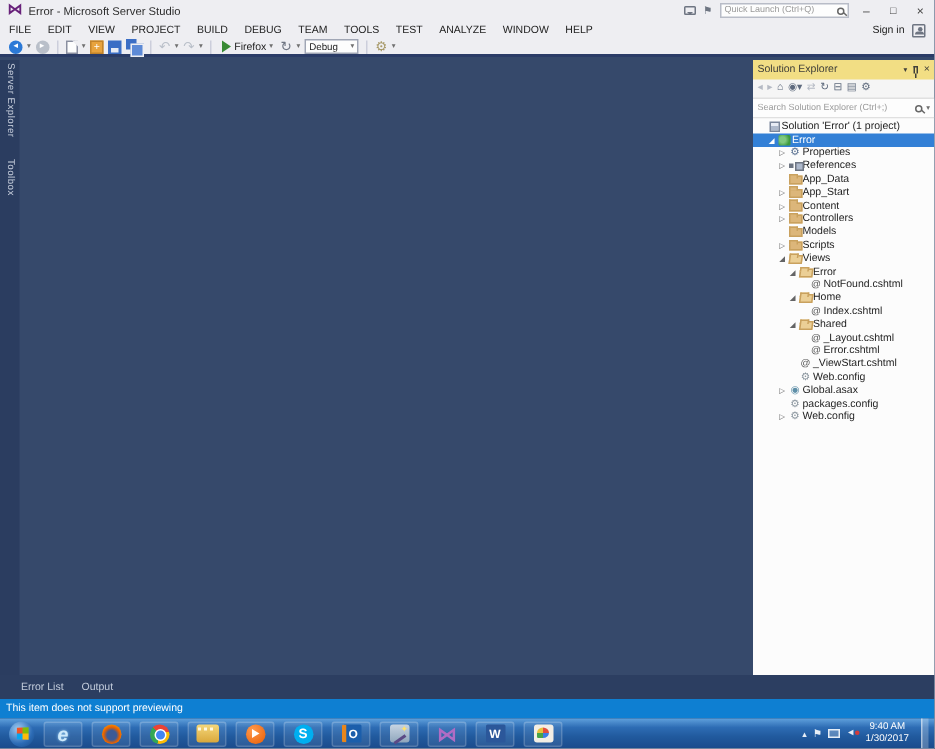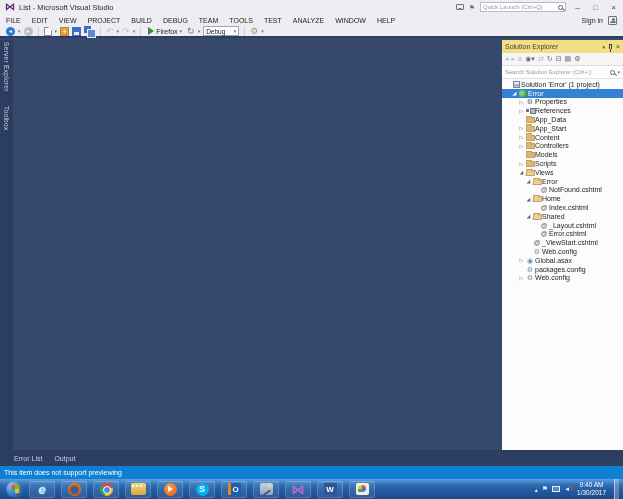--- a/index.html
+++ b/index.html
@@ -166,21 +166,21 @@
   .clock span { font-size:6.5px; color:#FFFFFF; white-space:nowrap; }
   .show-desktop { width:5px; height:20px; background:rgba(255,255,255,0.25); border-left:1px solid rgba(255,255,255,0.5); margin-left:4px; }
 </style>
 </head>
 <body>
 
 <div class="screen">
 
   <div class="titlebar">
     <span class="vs-logo"></span>
-    <span class="title-text">List - Microsoft Visual Studio</span>
+    <span class="title-text">Error - Microsoft Server Studio</span>
     <div class="title-right">
       <span class="icon-feedback"></span>
       <span class="icon-flag"></span>
       <div class="quick-launch">
         <span class="ql-text">Quick Launch (Ctrl+Q)</span>
         <span class="magnifier"></span>
       </div>
       <span class="wbtn min"></span>
       <span class="wbtn res"></span>
       <span class="wbtn clo"></span>

